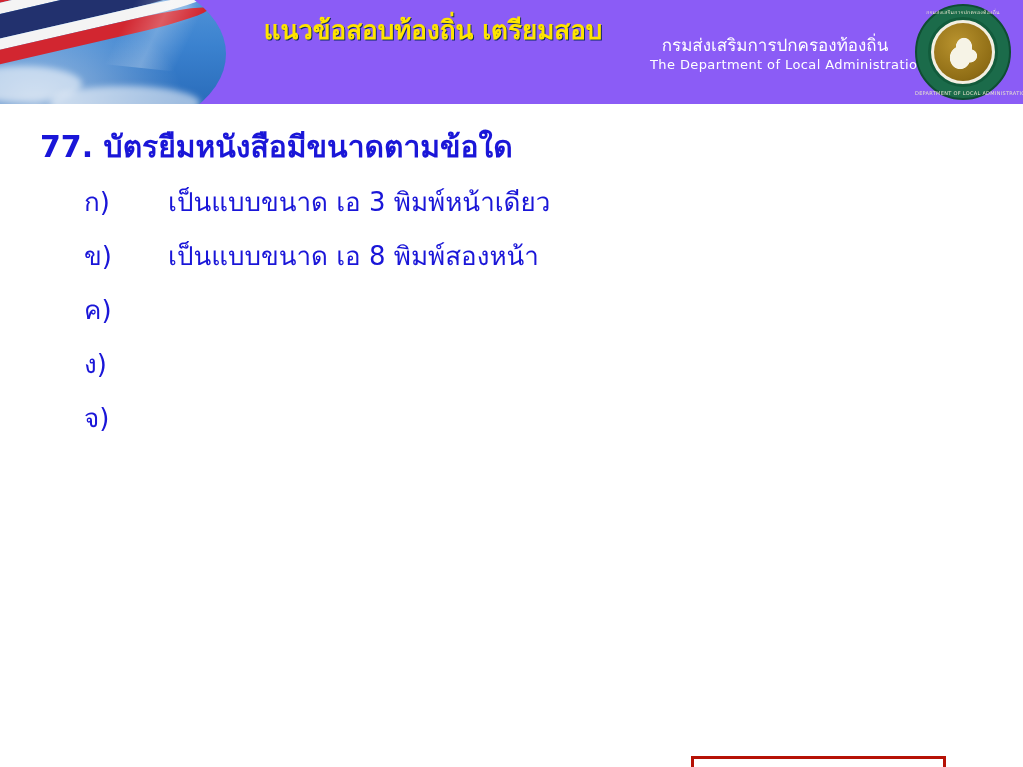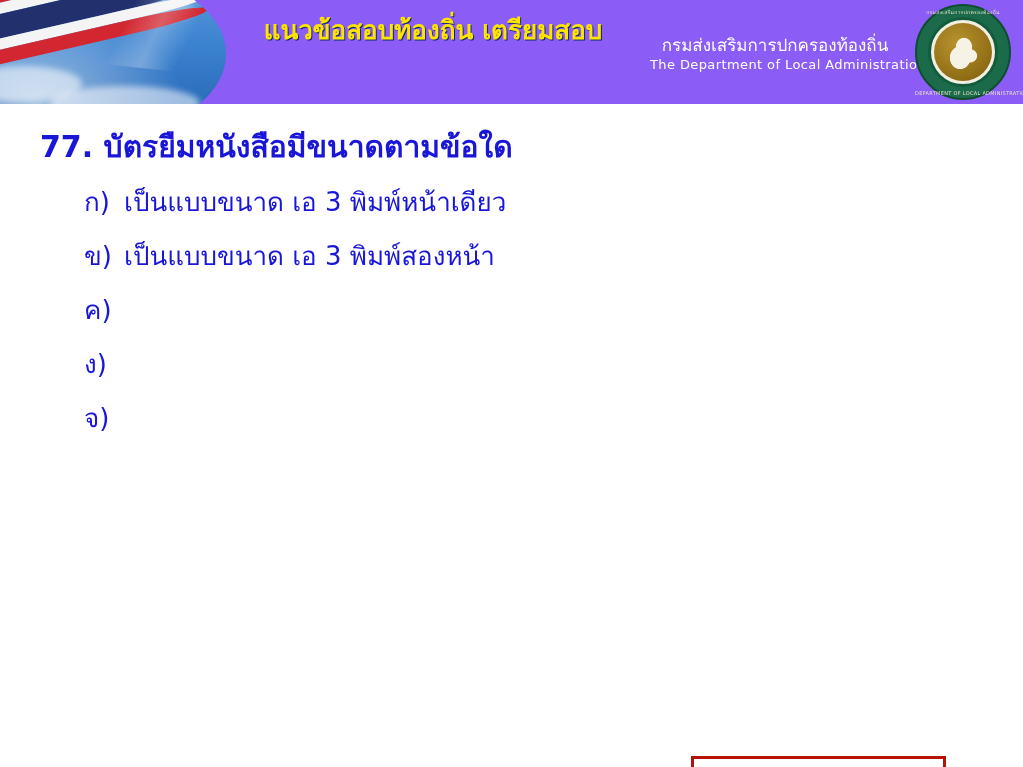--- a/index.html
+++ b/index.html
@@ -204,20 +204,21 @@
     font-size: 26px;
     line-height: 32px;
     white-space: nowrap;
   }
   .choice-key {
     width: 40px;
     flex: 0 0 40px;
   }
   .choice-text {
     flex: 0 1 auto;
+    margin-left: 44px;
   }
 
   
   .url-box {
     position: absolute;
     left: 691px;
     top: 652px;
     width: 255px;
     height: 37px;
     border: 3px solid #b61106;
@@ -270,21 +271,21 @@
 
   <div class="question-title">77. บัตรยืมหนังสือมีขนาดตามข้อใด</div>
 
   <div class="choices">
     <div class="choice-row">
       <span class="choice-key">ก)</span>
       <span class="choice-text">เป็นแบบขนาด เอ 3 พิมพ์หน้าเดียว</span>
     </div>
     <div class="choice-row">
       <span class="choice-key">ข)</span>
-      <span class="choice-text">เป็นแบบขนาด เอ 3 พิมพ์สองหน้า</span>
+      <span class="choice-text">เป็นแบบขนาด เอ 8 พิมพ์สองหน้า</span>
     </div>
     <div class="choice-row">
       <span class="choice-key">ค)</span>
     </div>
     <div class="choice-row">
       <span class="choice-key">ง)</span>
     </div>
     <div class="choice-row">
       <span class="choice-key">จ)</span>
     </div>

